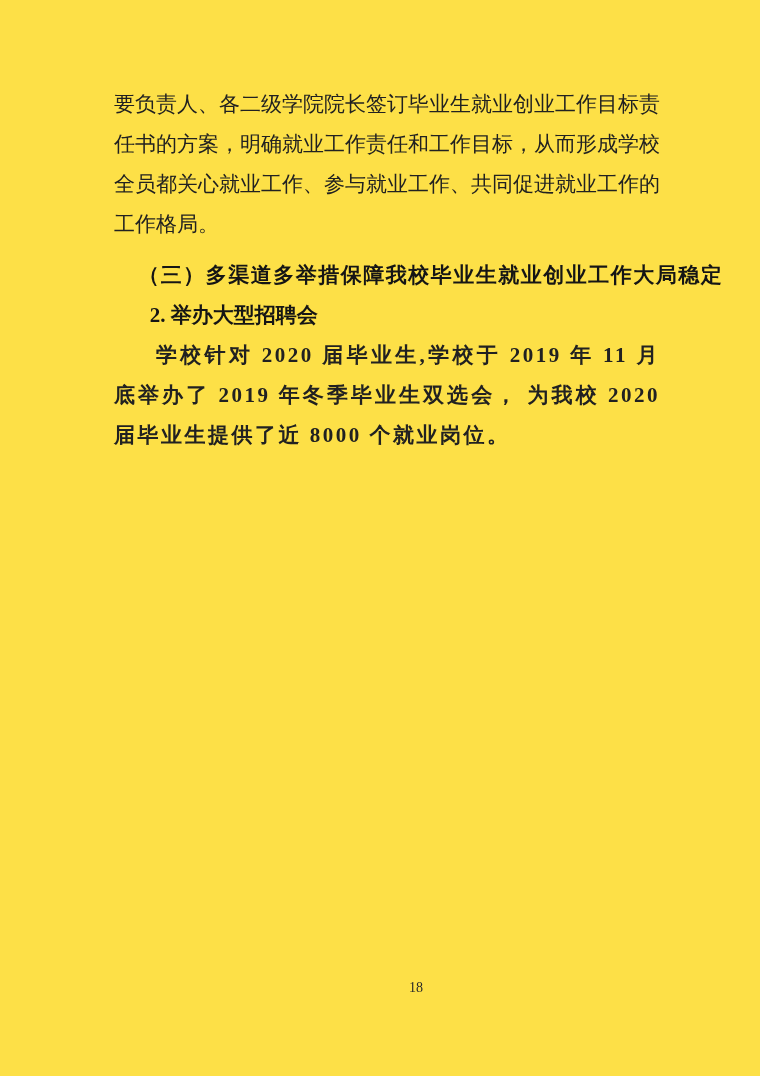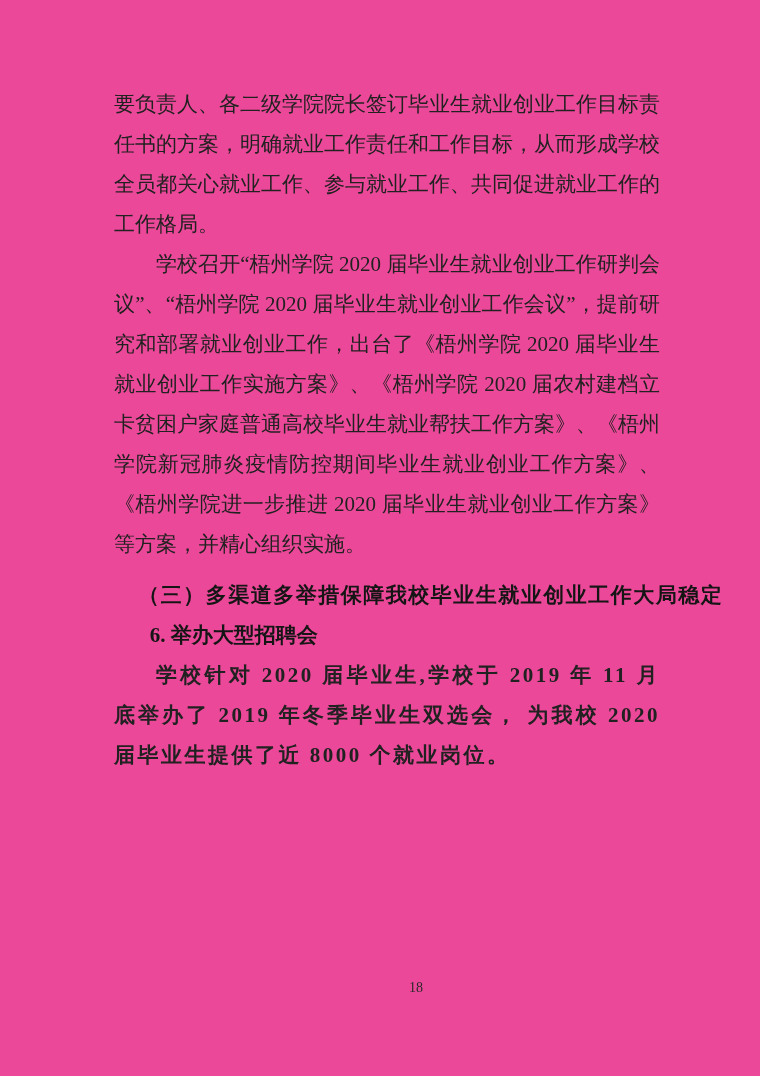--- a/index.html
+++ b/index.html
@@ -4,21 +4,21 @@
 <style>
   html, body {
     margin: 0;
     padding: 0;
     background: #ffffff;
   }
   .page {
     position: relative;
     width: 760px;
     height: 1076px;
-    background: #ec4899;
+    background: #fde047;
     overflow: hidden;
     font-family: "Liberation Serif", "DejaVu Serif", serif;
     color: #212121;
   }
   .content {
     position: absolute;
     left: 114px;
     top: 84px;
     width: 546px;
     font-size: 21px;
@@ -68,25 +68,24 @@
 </style>
 </head>
 <body>
 
 <div class="page">
   <div class="content">
 
     <p class="para cont">要负责人、各二级学院院长签订毕业生就业创业工作目标责任书的方案，明确就业工作责任和工作目标，从而形成学校全员都关心就业工作、参与就业工作、共同促进就业工作的工作格局。</p>
 
 
-    <p class="para">学校召开“梧州学院 2020 届毕业生就业创业工作研判会议”、“梧州学院 2020 届毕业生就业创业工作会议”，提前研究和部署就业创业工作，出台了《梧州学院 2020 届毕业生就业创业工作实施方案》、《梧州学院 2020 届农村建档立卡贫困户家庭普通高校毕业生就业帮扶工作方案》、《梧州学院新冠肺炎疫情防控期间毕业生就业创业工作方案》、《梧州学院进一步推进 2020 届毕业生就业创业工作方案》等方案，并精心组织实施。</p>
 
     <p class="heading h3">（三）多渠道多举措保障我校毕业生就业创业工作大局稳定</p>
 
-    <p class="heading sub">6. 举办大型招聘会</p>
+    <p class="heading sub">2. 举办大型招聘会</p>
 
     <p class="para wide">学校针对 2020 届毕业生,学校于 2019 年 11 月底举办了 2019 年冬季毕业生双选会， 为我校 2020 届毕业生提供了近 8000 个就业岗位。</p>
 
 
 
   </div>
 
   <div class="page-number">18</div>
 </div>
 

